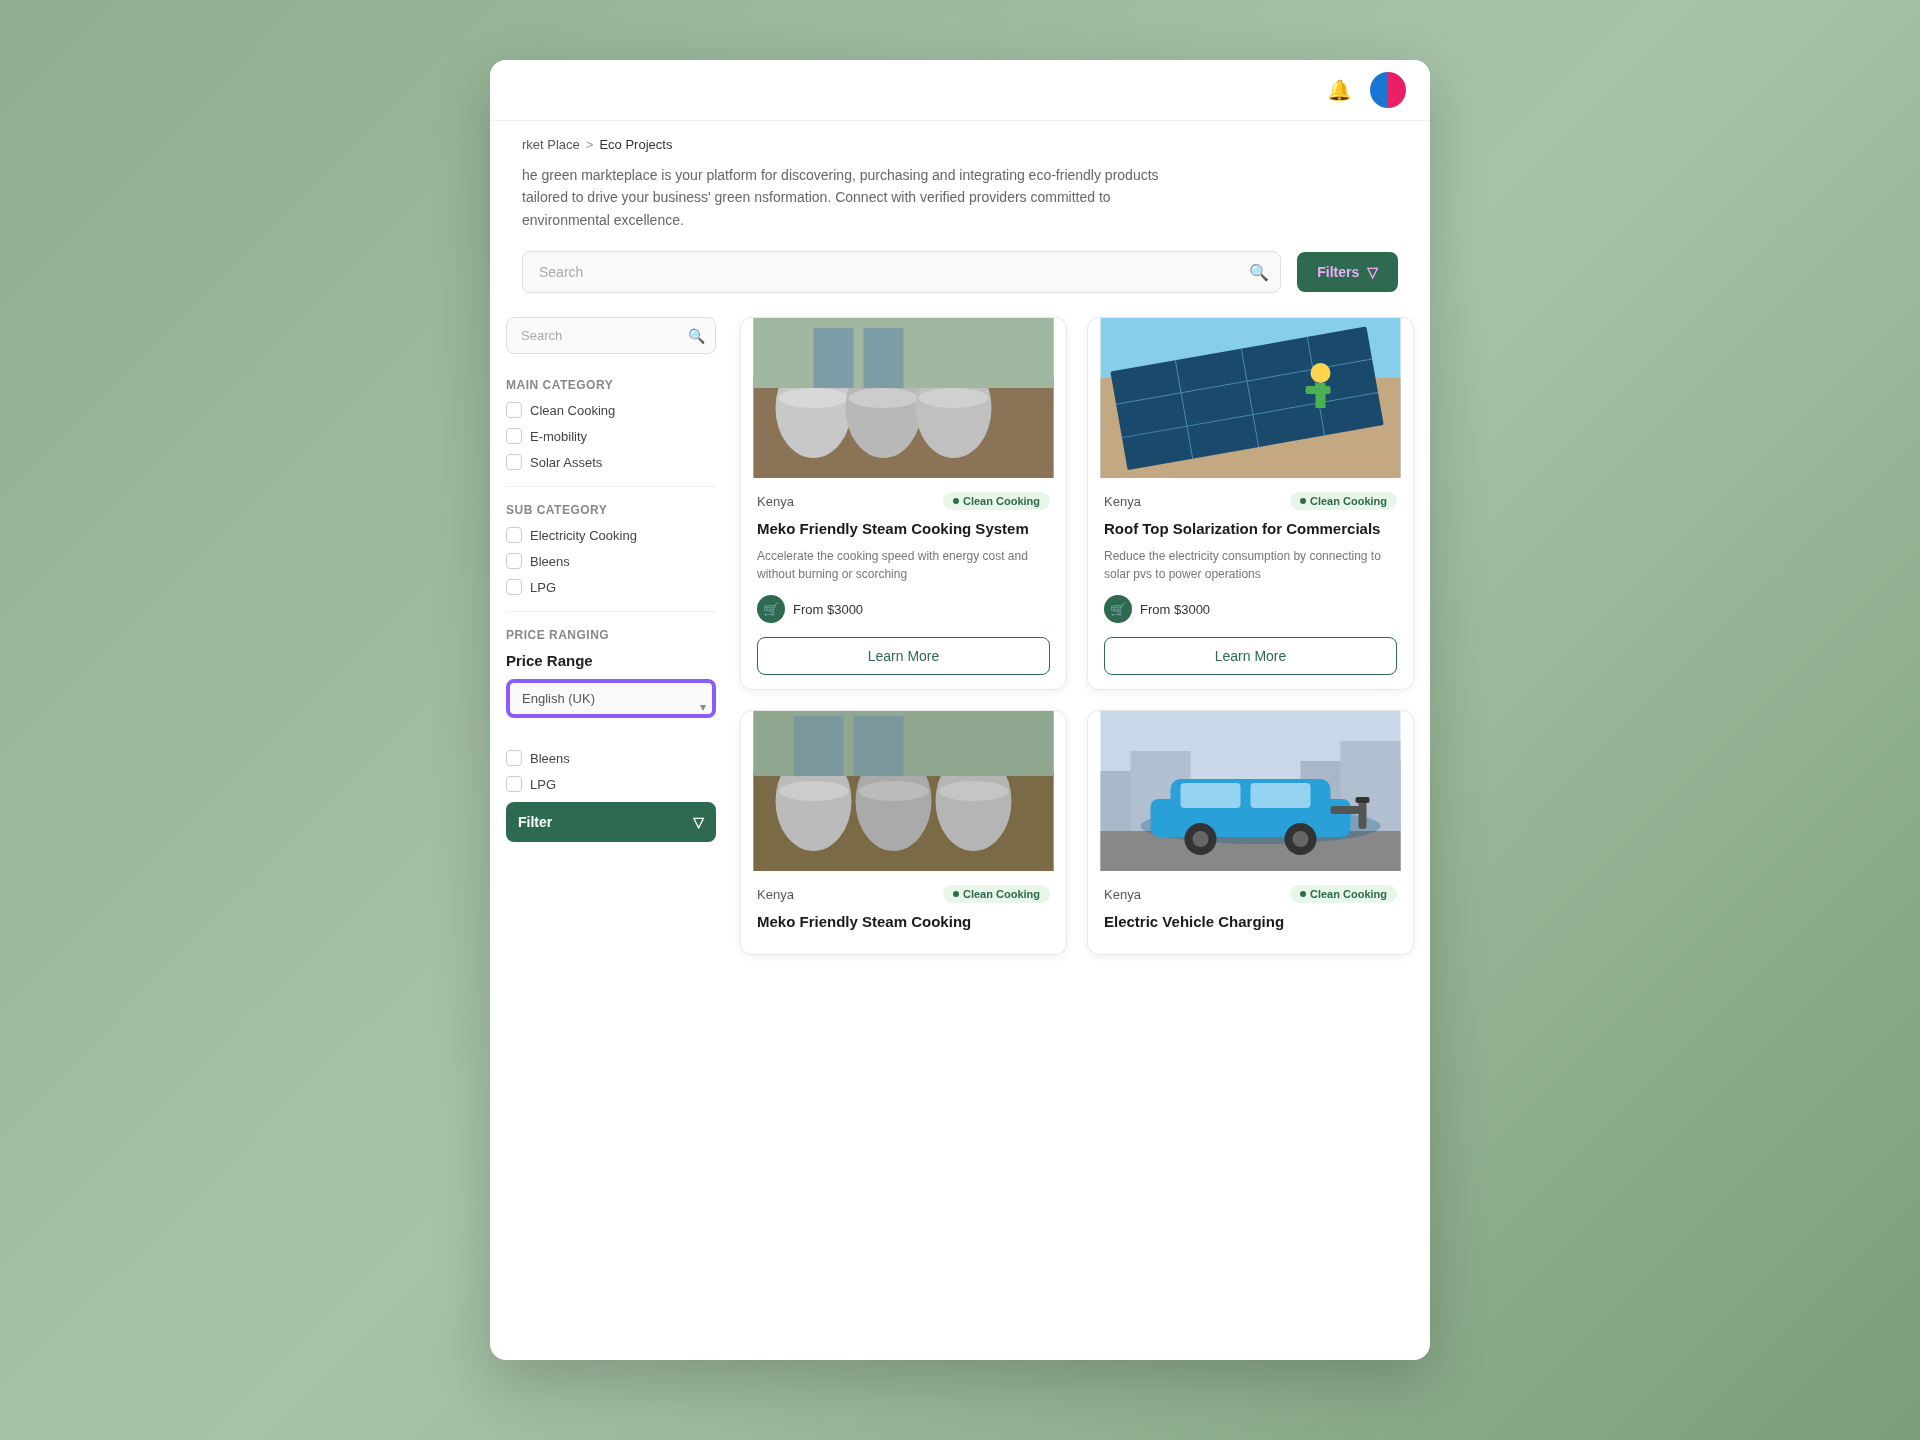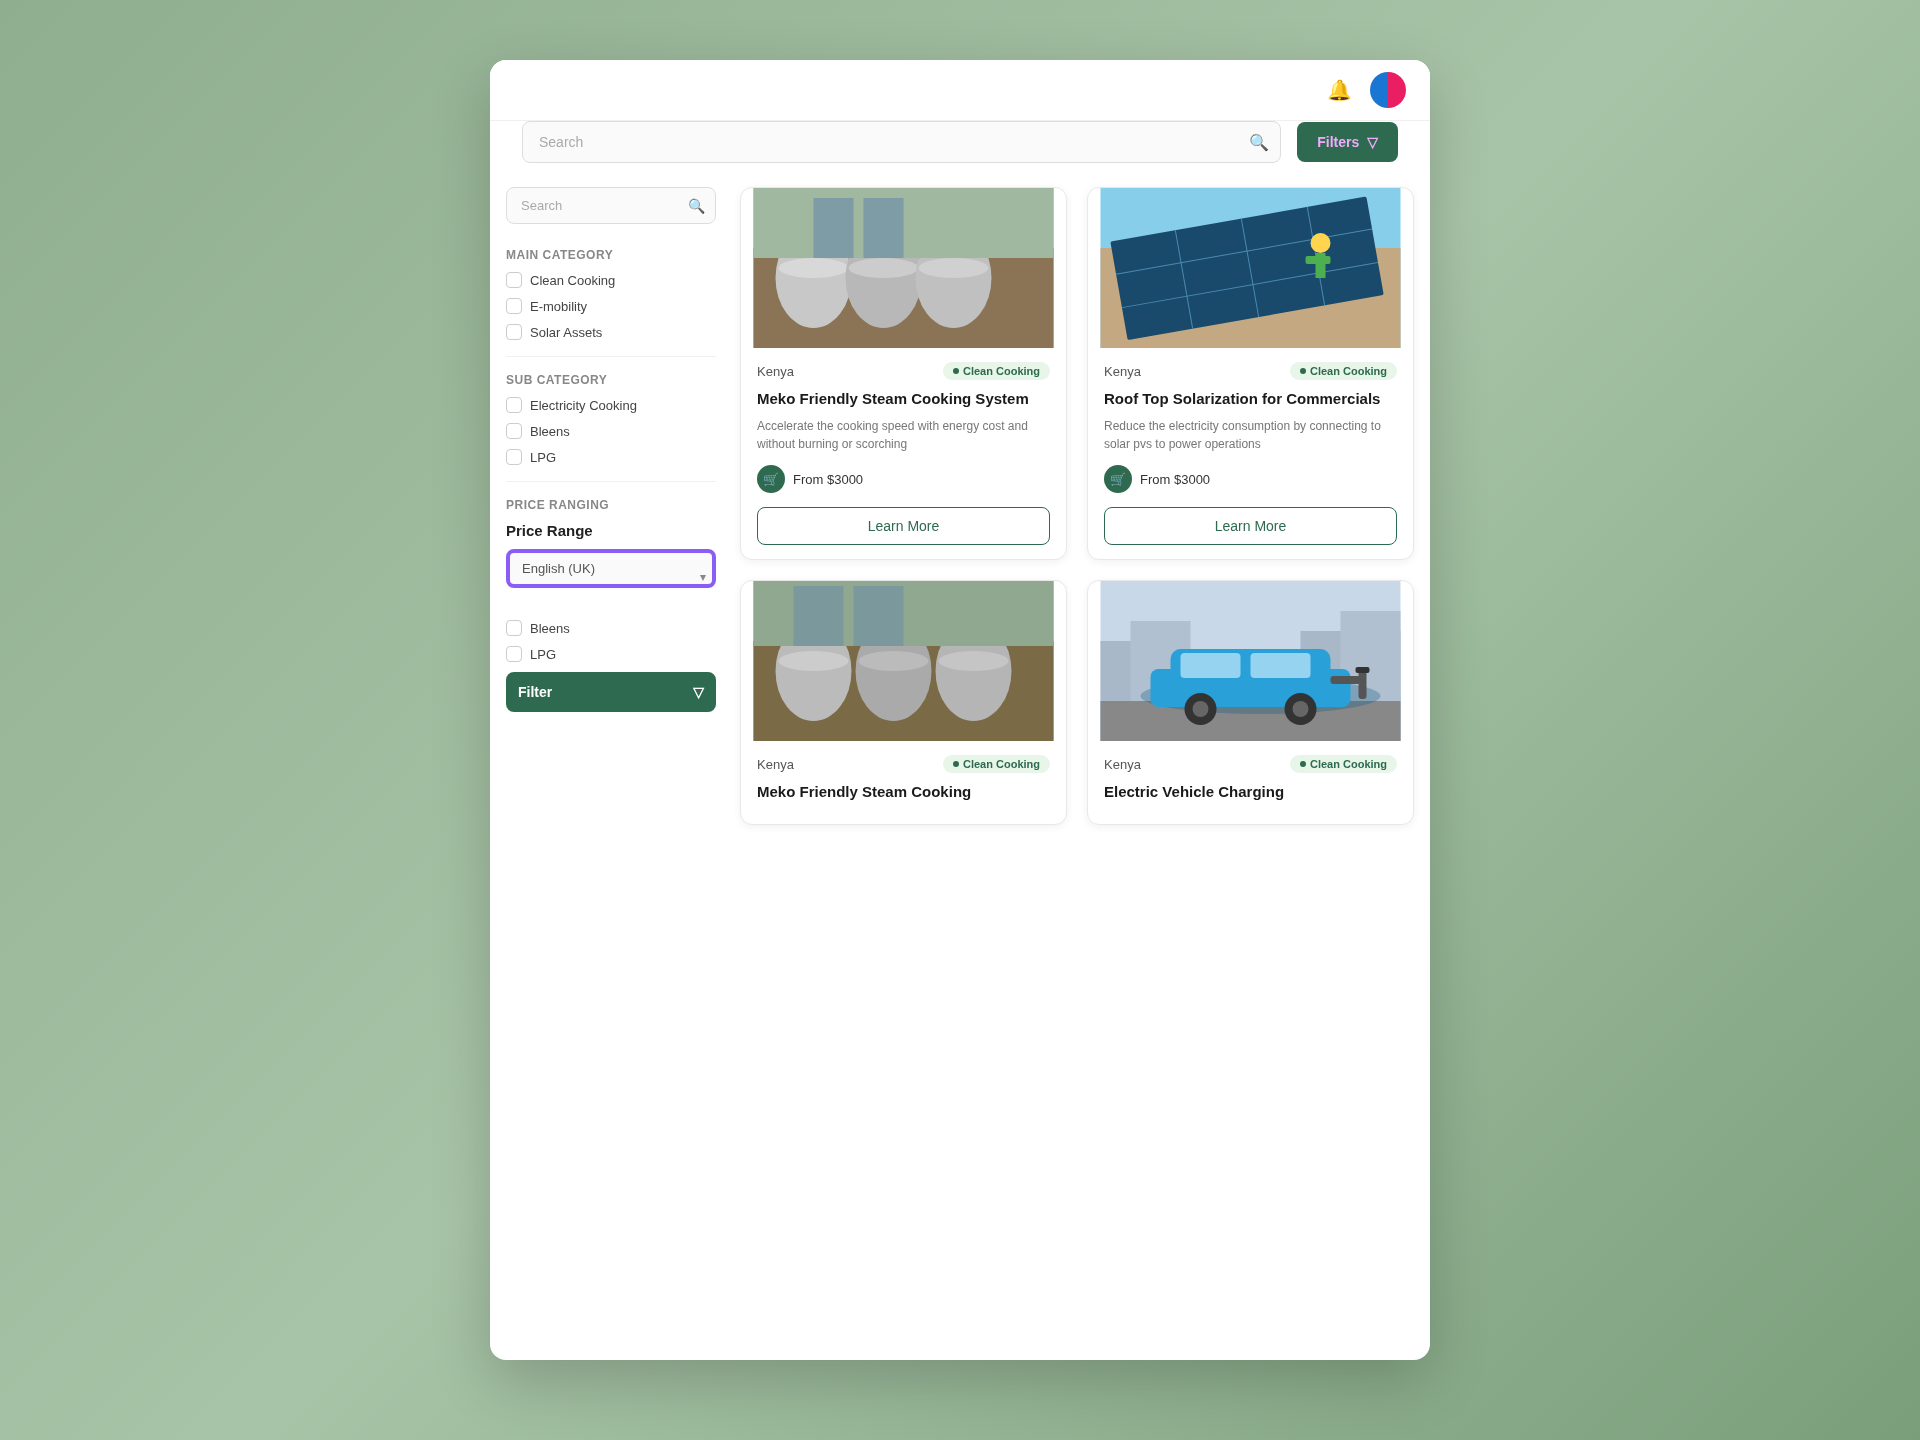--- a/index.html
+++ b/index.html
@@ -348,21 +348,27 @@
 </head>
 <body>
 
 <div class="window">
 
   <div class="header">
     <div class="notification-icon">🔔</div>
     <div class="avatar"></div>
   </div>
 
-
+  <div class="breadcrumb">
+    <span class="breadcrumb-link">rket Place</span>
+    <span class="breadcrumb-separator">&gt;</span>
+    <span class="breadcrumb-current">Eco Projects</span>
+  </div>
+
+  <p class="page-description">he green markteplace is your platform for discovering, purchasing and integrating eco-friendly products tailored to drive your business' green nsformation. Connect with verified providers committed to environmental excellence.</p>
 
   <div class="search-filter-row">
     <div class="main-search-wrapper">
       <input class="main-search-input" type="text" placeholder="Search" style="">
       <button class="search-icon-btn">🔍</button>
     </div>
     <button class="filters-btn">
       <span>Filters</span>
       <span>▽</span>
     </button>

